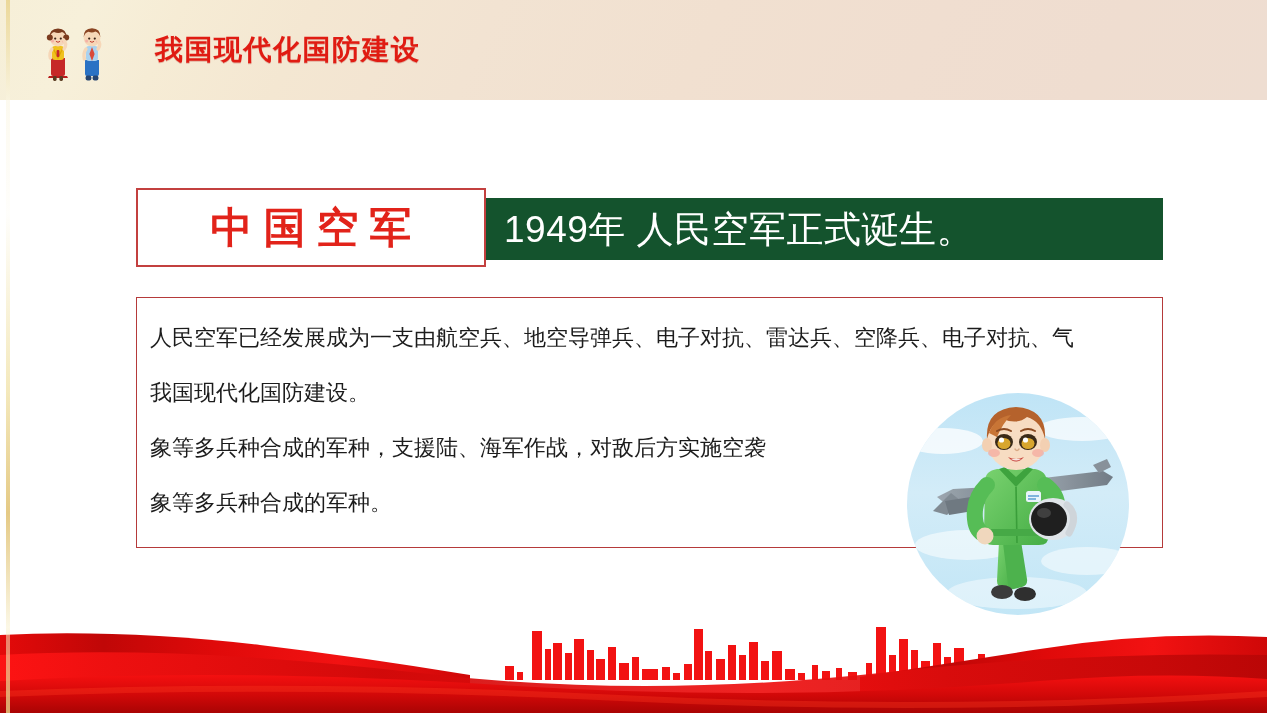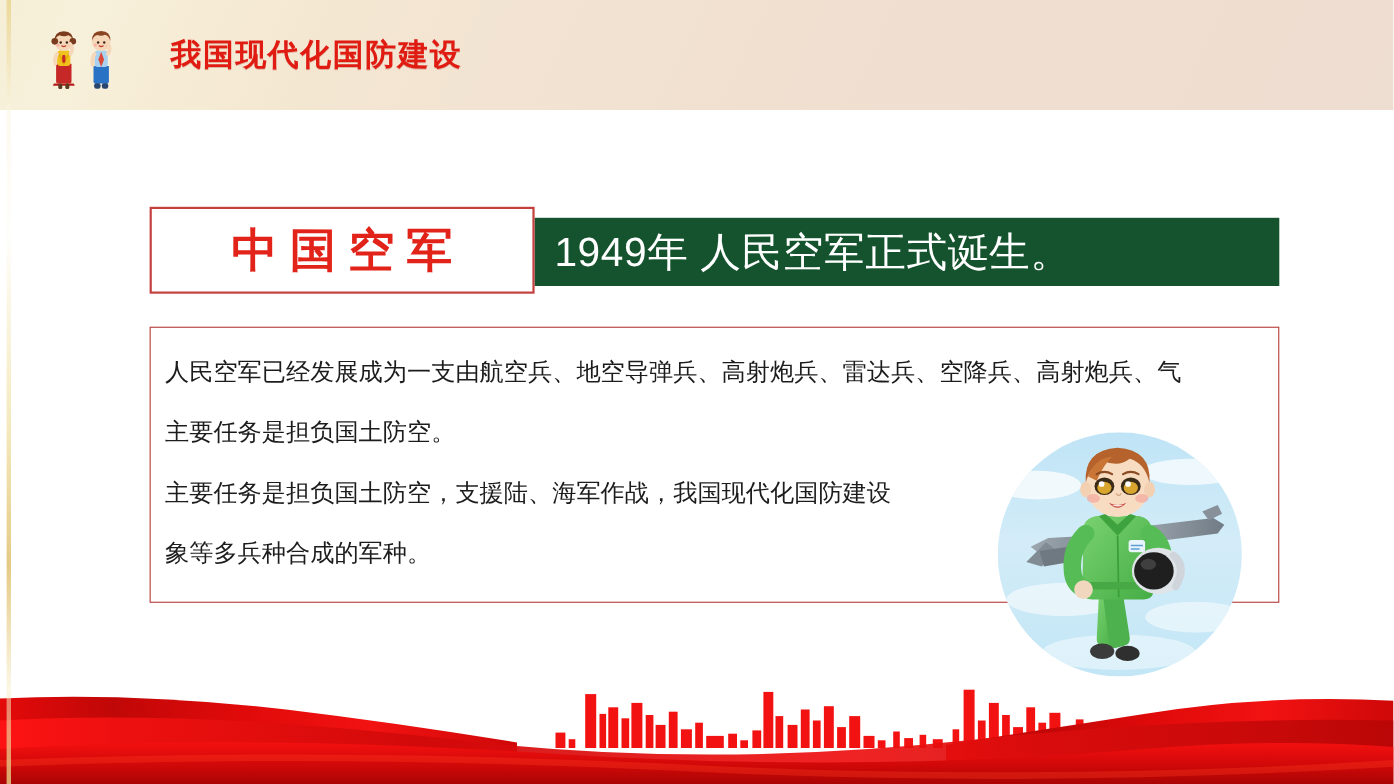--- a/index.html
+++ b/index.html
@@ -184,23 +184,23 @@
       <span class="hero-banner-text">1949年 人民空军正式诞生。</span>
     </div>
     <div class="hero-box">
       <span class="hero-box-text">中国空军</span>
     </div>
   </div>
 
   <div class="content-box"></div>
 
   <div class="body-text">
-    <div class="body-line">人民空军已经发展成为一支由航空兵、地空导弹兵、高射炮兵、雷达兵、空降兵、高射炮兵、气</div>
-    <div class="body-line">主要任务是担负国土防空。</div>
-    <div class="body-line">主要任务是担负国土防空，支援陆、海军作战，我国现代化国防建设</div>
+    <div class="body-line">人民空军已经发展成为一支由航空兵、地空导弹兵、电子对抗、雷达兵、空降兵、电子对抗、气</div>
+    <div class="body-line">我国现代化国防建设。</div>
+    <div class="body-line">象等多兵种合成的军种，支援陆、海军作战，对敌后方实施空袭</div>
     <div class="body-line">象等多兵种合成的军种。</div>
   </div>
 
   <svg class="pilot-wrap" viewBox="0 0 222 222">
     <defs>
       <clipPath id="circClip">
           <circle cx="111" cy="111" r="111"></circle>
         </clipPath>
       <linearGradient id="skyGrad" x1="0" y1="0" x2="0" y2="1">
         <stop offset="0%" stop-color="#bfe4f6"></stop>

